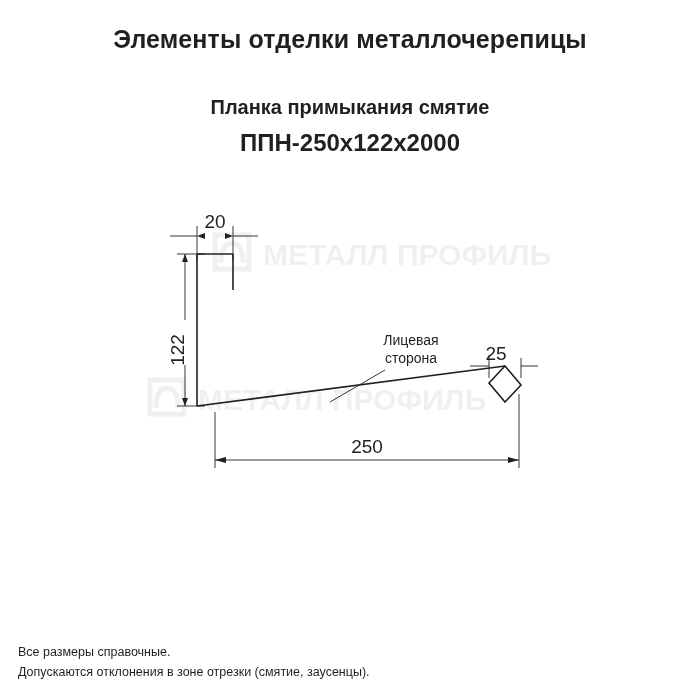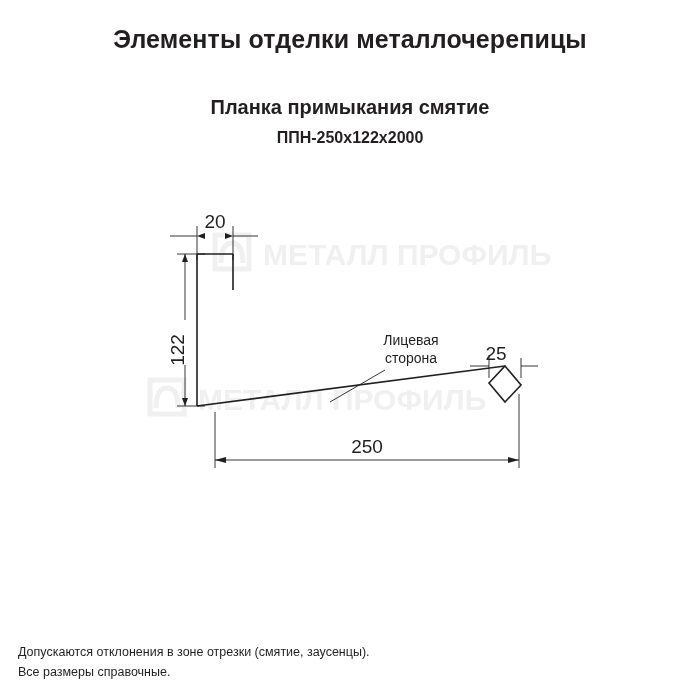--- a/index.html
+++ b/index.html
@@ -35,21 +35,21 @@
     margin: 0;
   }
   .title-sub {
     font-size: 20px;
     font-weight: bold;
     margin: 0;
     margin-top: 40px;
     line-height: 1.35;
   }
   .title-code {
-    font-size: 16px;
+    font-size: 24px;
     font-weight: bold;
     margin: 4px;
     margin-top: 6px;
     line-height: 1.35;
   }
   .drawing {
     position: absolute;
     top: 180px;
     left: 0;
     width: 700px;
@@ -165,17 +165,17 @@
       <g stroke="#231f20" stroke-width="0.9">
         <line x1="330" y1="222" x2="385" y2="190"></line>
       </g>
       <text class="note-label" x="411" y="165" text-anchor="middle">Лицевая</text>
       <text class="note-label" x="411" y="183" text-anchor="middle">сторона</text>
 
     </svg>
   </div>
 
   <div class="footer">
+    <div>Все размеры справочные.</div>
     <div>Допускаются отклонения в зоне отрезки (смятие, заусенцы).</div>
-    <div>Все размеры справочные.</div>
   </div>
 
 </div>
 
 </body></html>

